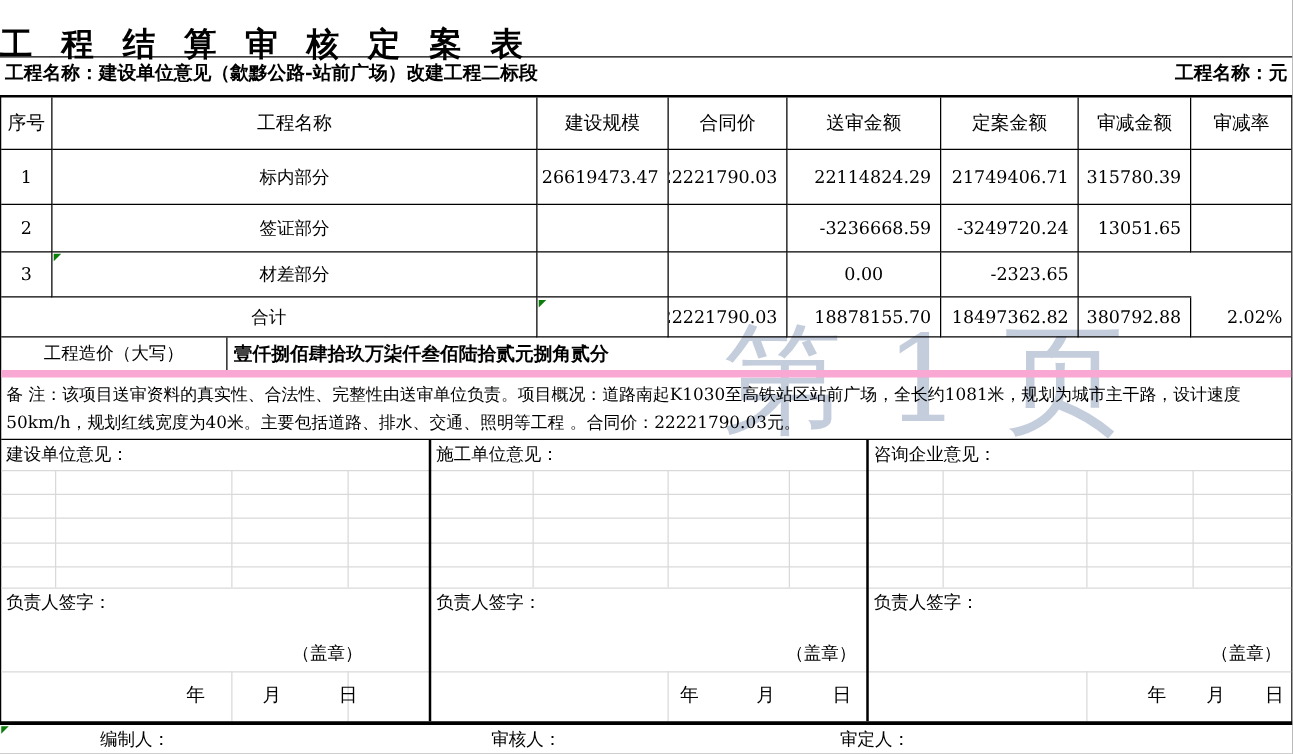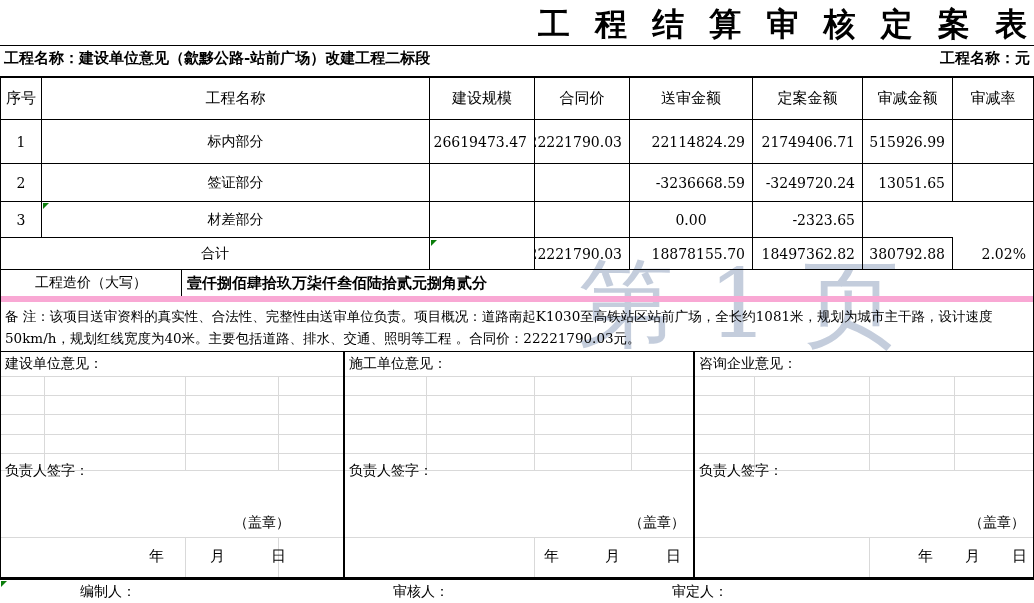--- a/index.html
+++ b/index.html
@@ -1,20 +1,20 @@
 <!DOCTYPE html>
 <html><head>
 <meta charset="utf-8">
 <style>
   html,body{margin:0;padding:0;background:#888;}
   .screen{position:relative;width:1034px;height:603px;background:#fff;overflow:hidden;
     font-family:"DejaVu Serif","Liberation Serif",serif;color:#000;}
   .abs{position:absolute;}
   
-  .title{top:3px;left:0;width:100%;text-align:right;font-size:32px;font-weight:bold;letter-spacing:7px;z-index:2;}
+  .title{top:18px;left:0;width:100%;text-align:left;font-size:26px;font-weight:bold;letter-spacing:7px;z-index:2;}
   .rule{top:45px;left:0;width:1034px;height:1px;background:#000;z-index:2;}
   .meta{top:49px;left:4px;width:1026px;display:flex;justify-content:space-between;
     font-size:15px;font-weight:bold;z-index:2;}
   
   .watermark{top:256px;left:578px;font-size:96px;letter-spacing:34px;white-space:nowrap;
     color:rgba(157,171,197,0.60);z-index:1;line-height:1;}
   
   .wrap{top:76px;left:0;width:1032px;height:501px;border:1px solid #000;border-top:2px solid #000;z-index:2;}
   .tbl{position:absolute;top:0;left:0;display:grid;
     grid-template-columns:41px 388px 105px 95px 123px 110px 90px 80px;
@@ -33,21 +33,21 @@
   .costval{flex:1;display:flex;align-items:center;padding-left:5px;font-weight:bold;font-size:15px;}
   .remark{position:absolute;top:224px;left:0;width:1032px;height:50px;border-bottom:1px solid #000;
     box-sizing:border-box;font-size:13.5px;line-height:22px;padding:3px 4px 0 4px;}
   
   .opinion{position:absolute;top:274px;left:0;width:1032px;height:225px;}
   .glh{position:absolute;left:0;width:1032px;height:1px;background:#d9d9d9;}
   .glv{position:absolute;width:1px;background:#d9d9d9;}
   .divider{position:absolute;top:0;height:225px;width:2px;background:#000;}
   .sec{position:absolute;top:0;height:225px;}
   .sec .ttl{position:absolute;top:3px;left:4px;font-size:14px;white-space:nowrap;}
-  .sec .sign{position:absolute;top:110px;left:4px;font-size:14px;white-space:nowrap;}
+  .sec .sign{position:absolute;top:121px;left:4px;font-size:14px;white-space:nowrap;}
   .sec .seal{position:absolute;top:162px;right:8px;font-size:14px;white-space:nowrap;}
   .sec .date{position:absolute;top:195px;left:0;right:12px;display:flex;justify-content:flex-end;
     gap:46px;font-size:15px;}
   .sec3 .date{gap:32px;right:6px;}
   
   .thick{top:577px;left:0;width:1034px;height:3px;background:#000;z-index:3;}
   .flabel{top:583px;font-size:14px;z-index:3;white-space:nowrap;}
   .tri{width:0;height:0;border-top:6px solid #0b7d0b;border-right:6px solid transparent;z-index:4;}
 </style>
 </head>
@@ -75,21 +75,21 @@
       <div class="cell hd">定案金额</div>
       <div class="cell hd">审减金额</div>
       <div class="cell hd last">审减率</div>
 
       <div class="cell">1</div>
       <div class="cell">标内部分</div>
       <div class="cell num">26619473.47</div>
       <div class="cell num">22221790.03</div>
       <div class="cell num">22114824.29</div>
       <div class="cell num">21749406.71</div>
-      <div class="cell num">515926.99</div>
+      <div class="cell num">315780.39</div>
       <div class="cell num last"></div>
 
       <div class="cell">2</div>
       <div class="cell">签证部分</div>
       <div class="cell num"></div>
       <div class="cell num"></div>
       <div class="cell num">-3236668.59</div>
       <div class="cell num">-3249720.24</div>
       <div class="cell num">13051.65</div>
       <div class="cell num last"></div>

